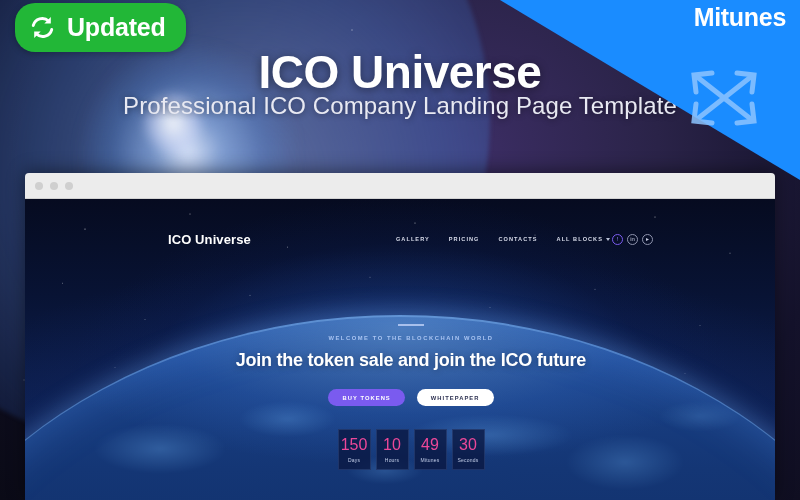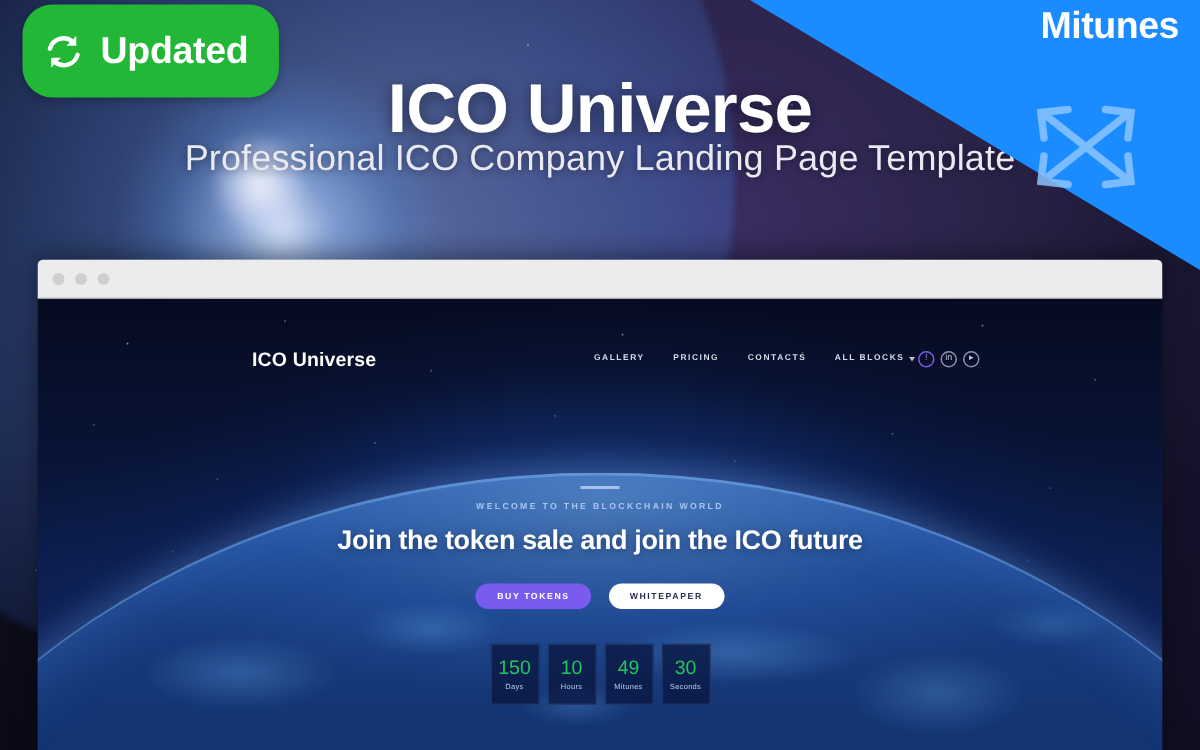--- a/index.html
+++ b/index.html
@@ -66,21 +66,21 @@
   .ribbon-text{
     position:absolute; right:14px; top:4px; z-index:7;
     text-align:right; color:#fff;
     font-size:25px; font-weight:bold; line-height:1.08;
     letter-spacing:-.3px;
   }
 
   
   .updated-badge{
     position:absolute; left:15px; top:3px; z-index:8;
-    height:62px; padding:0 20px 0 14px;
+    height:49px; padding:0 20px 0 14px;
     background:#22b737; border-radius:20px;
     display:flex; align-items:center; gap:11px;
     box-shadow:0 2px 6px rgba(0,0,0,.25);
     text-align:right;
   }
   .updated-badge .lbl{
     color:#fff; font-size:25px; font-weight:bold; letter-spacing:-.2px;
   }
   .refresh-icon{ width:27px; height:27px; flex:0 0 auto; }
 
@@ -199,21 +199,21 @@
   .soc{
     width:11px;height:11px;border-radius:50%;
     border:1px solid #8e93ad; color:#c3c8dc;
     display:flex;align-items:center;justify-content:center;
     font-size:6px; line-height:1;
   }
   .soc.v{ border-color:#7b5cf0; color:#9d86ff; }
 
   
   .vp-hero{
-    position:absolute; left:0; top:0; width:750px; height:301px;
+    position:absolute; left:11px; top:0; width:750px; height:301px;
     z-index:3; display:flex; flex-direction:column; align-items:center;
     justify-content:flex-start; padding-top:125px;
   }
   .divider{ width:26px; height:2px; background:#b9cdf5; margin-bottom:9px; opacity:.85; }
   .eyebrow{
     color:#a9c4f2; font-size:5.8px; font-weight:bold; letter-spacing:1.55px;
     margin-bottom:9px; text-transform:uppercase;
   }
   .vp-title{
     color:#fff; font-size:18px; font-weight:bold; letter-spacing:-.25px;
@@ -227,21 +227,21 @@
   }
   .btn-primary{ background:#7a5bef; color:#fff; }
   .btn-ghost{ background:#fff; color:#2c3050; }
 
   .countdown{ display:flex; gap:5px; }
   .cd-box{
     width:33px; height:41px; background:rgba(10,24,66,.80);
     border:1px solid rgba(120,160,235,.18);
     display:flex; flex-direction:column; align-items:center; justify-content:center;
   }
-  .cd-val{ color:#22c55e; font-size:13px; font-weight:300; line-height:1; margin-bottom:4px; }
+  .cd-val{ color:#ec4899; font-size:16px; font-weight:300; line-height:1; margin-bottom:4px; }
   .cd-lbl{ color:#c2cde8; font-size:5px; letter-spacing:.2px; }
 </style>
 </head>
 <body>
 
 <div id="backdrop">
   <div class="bg-base"></div>
   <div class="planet"></div>
   <div class="bg-stars"></div>
   <div class="flare"></div>

